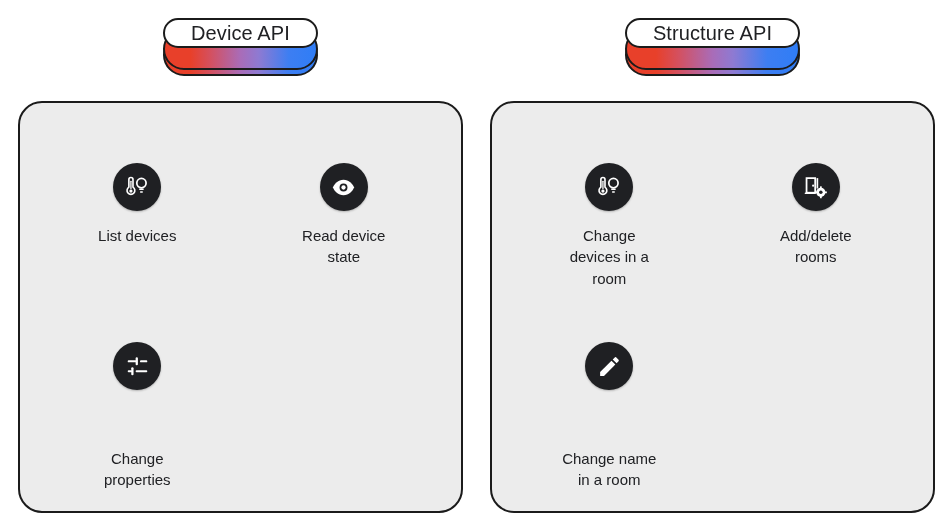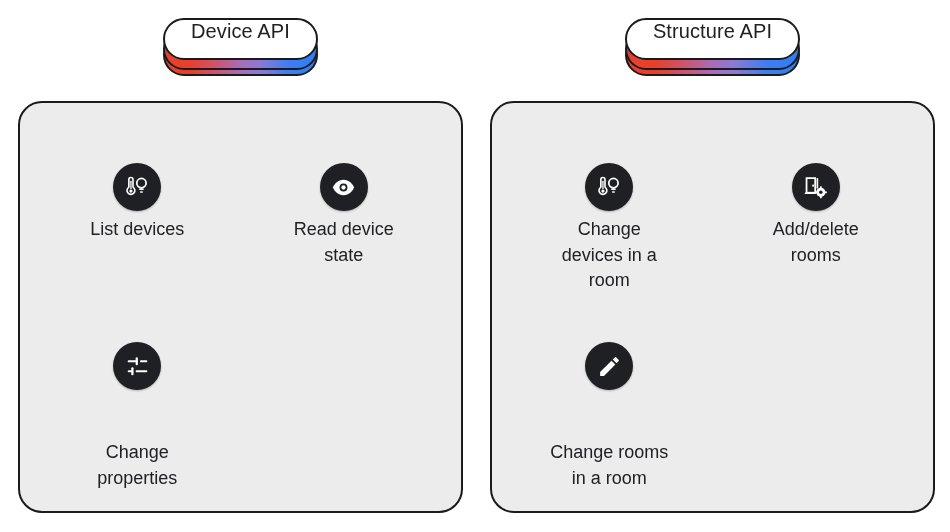--- a/index.html
+++ b/index.html
@@ -61,27 +61,28 @@
         #3d7ef2 82%,
         #2f7df6 100%);
     border: 2px solid #1b1b1b;
     box-sizing: border-box;
   }
   .pill-shadow-2 { top: 16px; }
   .pill-shadow-1 { top: 10px; }
 
   .pill {
     position: relative;
-    height: 42px;
+    height: 30px;
     padding: 0 26px;
     border-radius: 21px;
     background: #ffffff;
     border: 2px solid #1b1b1b;
     box-sizing: border-box;
     display: flex;
+    align-items: center;
     justify-content: center;
     z-index: 3;
   }
   .pill-label {
     font-size: 20px;
     color: #202124;
     letter-spacing: 0.1px;
     white-space: nowrap;
   }
 
@@ -122,22 +123,22 @@
     background: #1f2023;
     display: flex;
     align-items: center;
     justify-content: center;
     flex: none;
     box-shadow: 0 1px 2px rgba(0,0,0,0.25);
   }
   .icon-badge svg { display: block; }
 
   .cell-label {
-    margin-top: 6px;
-    font-size: 18px;
+    margin-top: 14px;
+    font-size: 15px;
     line-height: 1.42;
     color: #202124;
     text-align: center;
     max-width: 165px;
     white-space: pre-line;
   }
 </style>
 </head>
 <body>
 
@@ -252,20 +253,20 @@
 rooms</div>
       </div>
 
       <div class="cell">
         <div class="icon-badge">
           <svg width="25" height="25" viewBox="0 0 24 24" fill="none">
             <path d="M3.0 17.3V21h3.7L17.6 10.1 13.9 6.4 3.0 17.3z" fill="#ffffff"></path>
             <path d="M20.5 7.2a1.4 1.4 0 0 0 0-2.0l-1.7-1.7a1.4 1.4 0 0 0-2.0 0l-1.7 1.7 3.7 3.7 1.7-1.7z" fill="#ffffff"></path>
           </svg>
         </div>
-        <div class="cell-label">Change rooms
+        <div class="cell-label">Change name
 in a room</div>
       </div>
 
     </div>
   </div>
 
 </div>
 
 </body></html>

